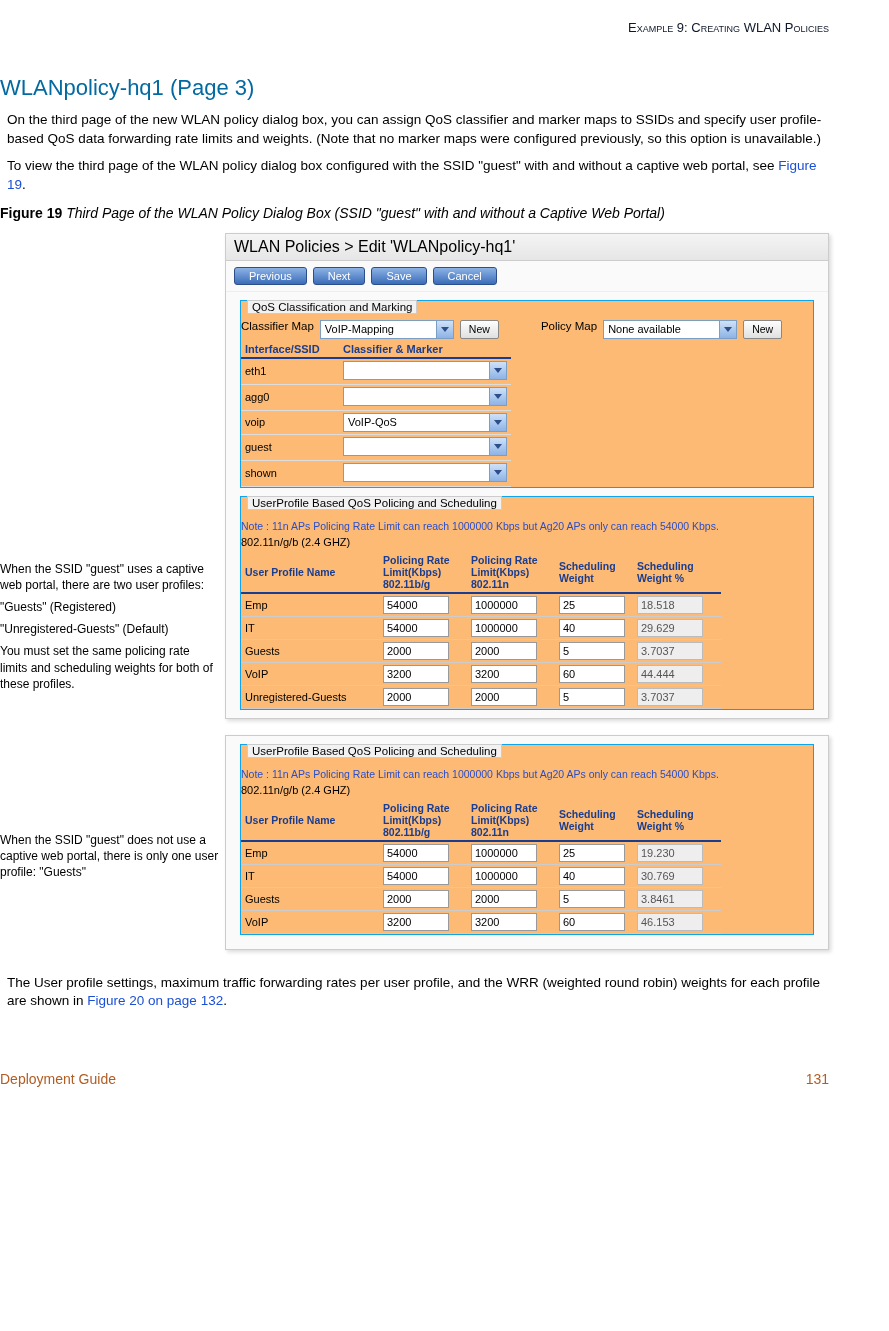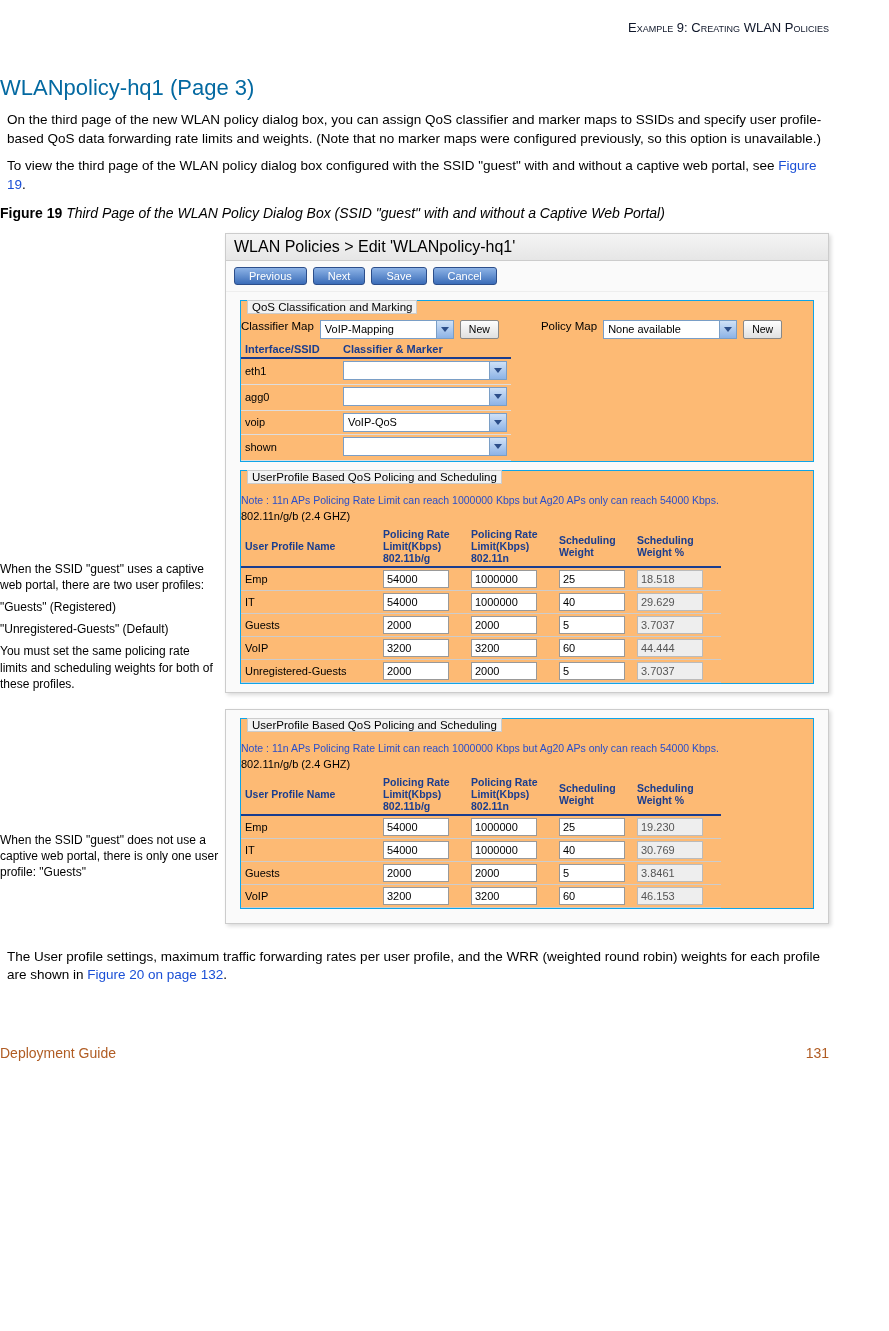--- a/index.html
+++ b/index.html
@@ -251,20 +251,24 @@
               </tr>
               <tr>
                 <td>agg0</td>
                 <td><span class="select" style="min-width:140px;"></span></td>
               </tr>
               <tr>
                 <td>voip</td>
                 <td><span class="select" style="min-width:140px;">VoIP-QoS</span></td>
               </tr>
               <tr>
+                <td>guest</td>
+                <td><span class="select" style="min-width:140px;"></span></td>
+              </tr>
+              <tr>
                 <td>shown</td>
                 <td><span class="select" style="min-width:140px;"></span></td>
               </tr>
             </tbody>
         </table>
       </div>
 
       <div class="fieldset">
         <span class="fieldset-legend">UserProfile Based QoS Policing and Scheduling</span>
         <div class="note-blue">Note : 11n APs Policing Rate Limit can reach 1000000 Kbps but Ag20 APs only can reach 54000 Kbps.</div>

